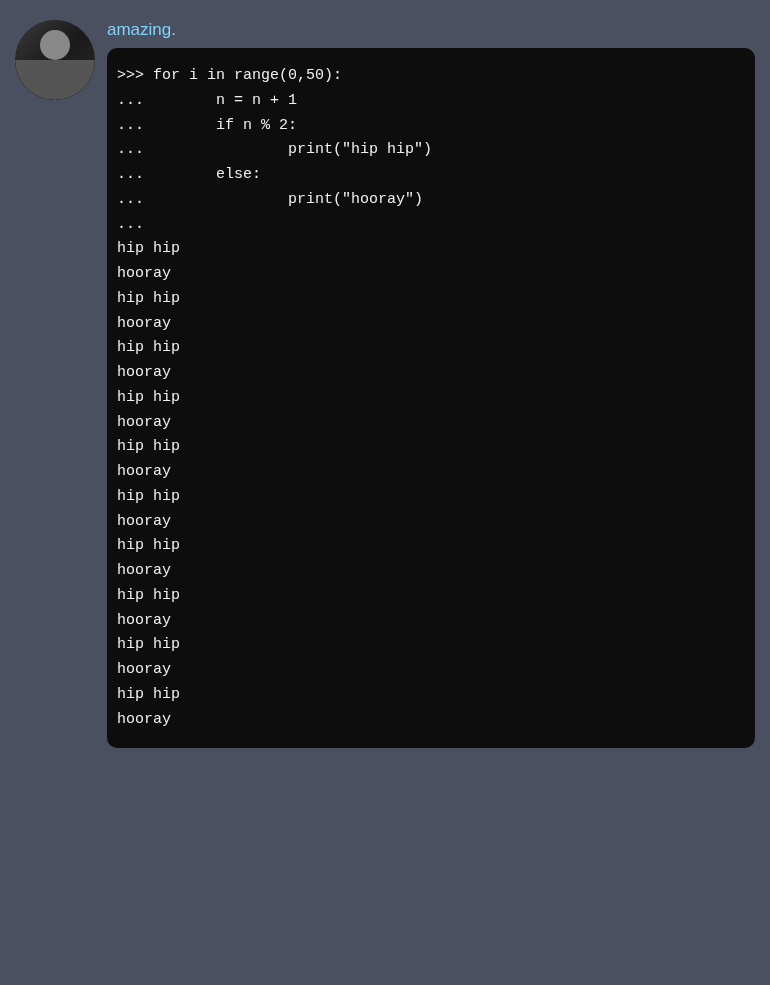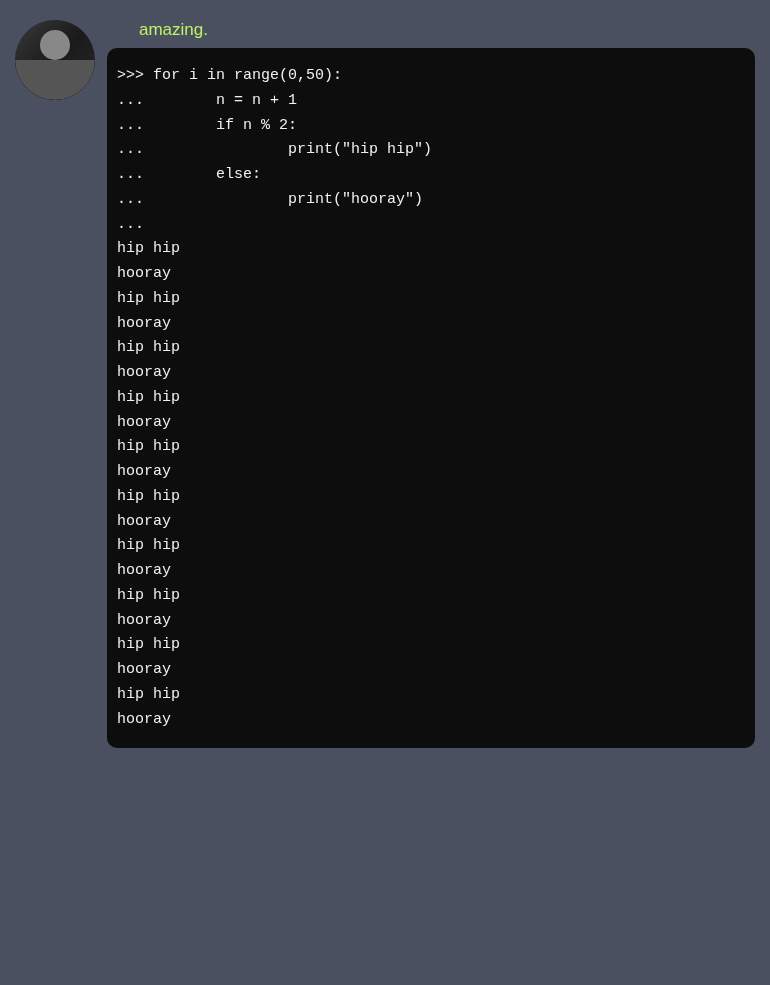--- a/index.html
+++ b/index.html
@@ -88,24 +88,23 @@
       border-radius: 6px;
       display: inline-block;
     }
 
     .timestamp {
       color: #9a9fa8;
       font-size: 14px;
     }
 
     .message-text {
-      color: #bef264;
+      color: #7dd3fc;
       font-size: 17px;
       margin-bottom: 4px;
-      margin-left: 32px;
     }
 
     .code-block {
       background-color: #0d0d0d;
       border-radius: 10px;
       padding: 16px 10px;
       font-family: 'Courier New', Courier, monospace;
       font-size: 15px;
       color: #f0f0f0;
       line-height: 1.6;

